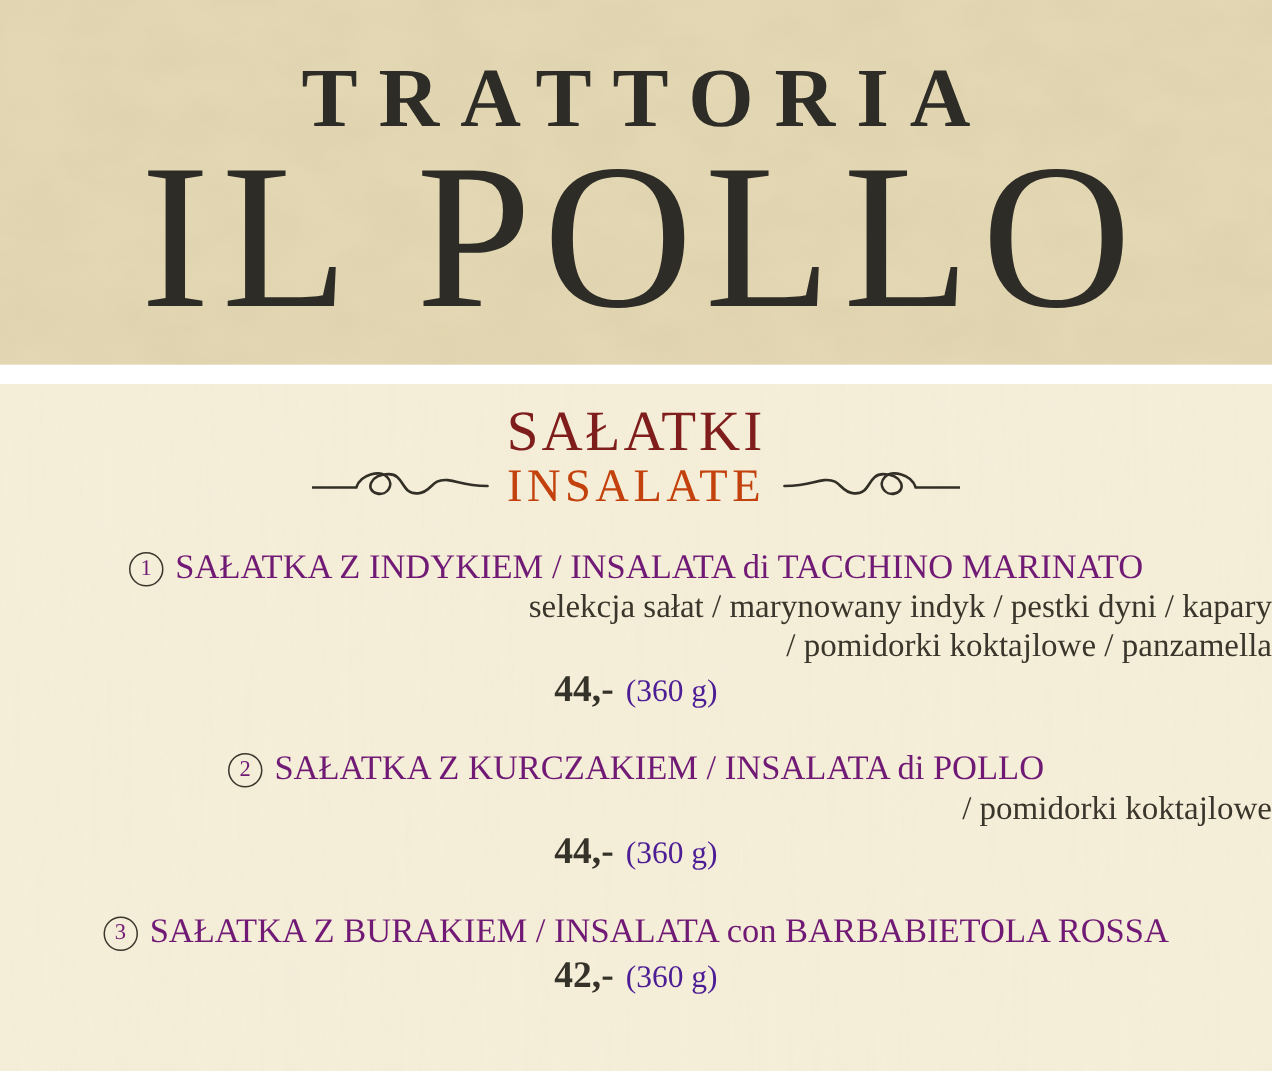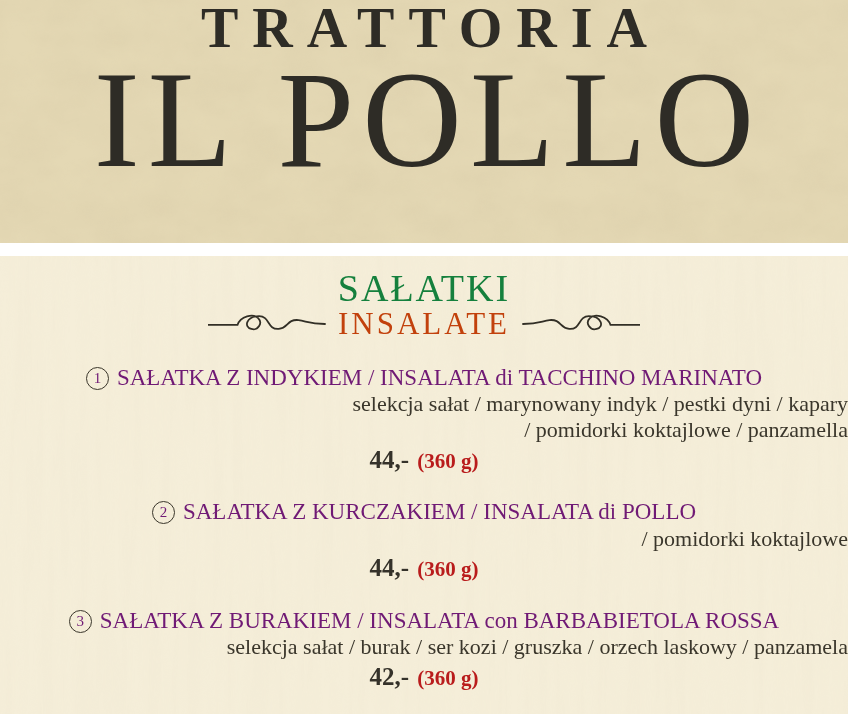--- a/index.html
+++ b/index.html
@@ -15,20 +15,21 @@
   .brand {
     position: relative;
     height: 243px;
     background: #e4d8b4;
     text-align: center;
     overflow: hidden;
   }
   .tex { position: absolute; left: 0; top: 0; }
   .brand-top {
     position: relative;
+    padding-top: 38px;
     font-size: 56px;
     font-weight: bold;
     letter-spacing: 14px;
     margin-left: 14px; 
     color: #2e2c26;
     line-height: 1;
     white-space: nowrap;
   }
   .brand-main {
     position: relative;
@@ -53,21 +54,21 @@
     color: #393528;
     overflow: hidden;
   }
   .menu-inner { position: relative; }
   .section-title {
     margin: 0;
     padding-top: 13px;
     font-size: 38px;
     font-weight: normal;
     letter-spacing: 2px;
-    color: #15803d;
+    color: #7f1d1d;
     line-height: 1.05;
   }
   .subtitle-row {
     display: flex;
     justify-content: center;
     align-items: center;
     gap: 12px;
     margin-top: -2px;
     line-height: 1.1;
   }
@@ -94,21 +95,21 @@
     vertical-align: 2px;
   }
   .desc {
     font-size: 22px;
     line-height: 1.17;
     color: #3a362b;
     text-align: right;
   }
   .price-line { margin-top: 1px; line-height: 1.25; }
   .price { font-weight: bold; font-size: 25px; color: #35322a; }
-  .weight { font-size: 21px; color: #b91c1c; margin-left: 8px; font-weight: bold; }
+  .weight { font-size: 21px; color: #4c1d95; margin-left: 8px; }
 </style>
 </head>
 <body>
 
 <div class="page">
 
   <header class="brand">
     <svg class="tex" width="848" height="243" aria-hidden="true">
       <defs>
         <filter id="fH" x="-5%" y="-5%" width="110%" height="110%">
@@ -168,21 +169,20 @@
         <div class="desc">/ pomidorki koktajlowe</div>
         <div class="price-line">
           <span class="price">44,-</span><span class="weight">(360 g)</span>
         </div>
       </section>
 
       <section class="item">
         <div class="item-title">
           <span class="num">3</span><span>SAŁATKA Z BURAKIEM / INSALATA con BARBABIETOLA ROSSA</span>
         </div>
-        <div class="desc">selekcja sałat / burak / ser kozi / gruszka / orzech laskowy / panzamela</div>
         <div class="price-line">
           <span class="price">42,-</span><span class="weight">(360 g)</span>
         </div>
       </section>
     </div>
   </main>
 
 </div>
 
 </body></html>

